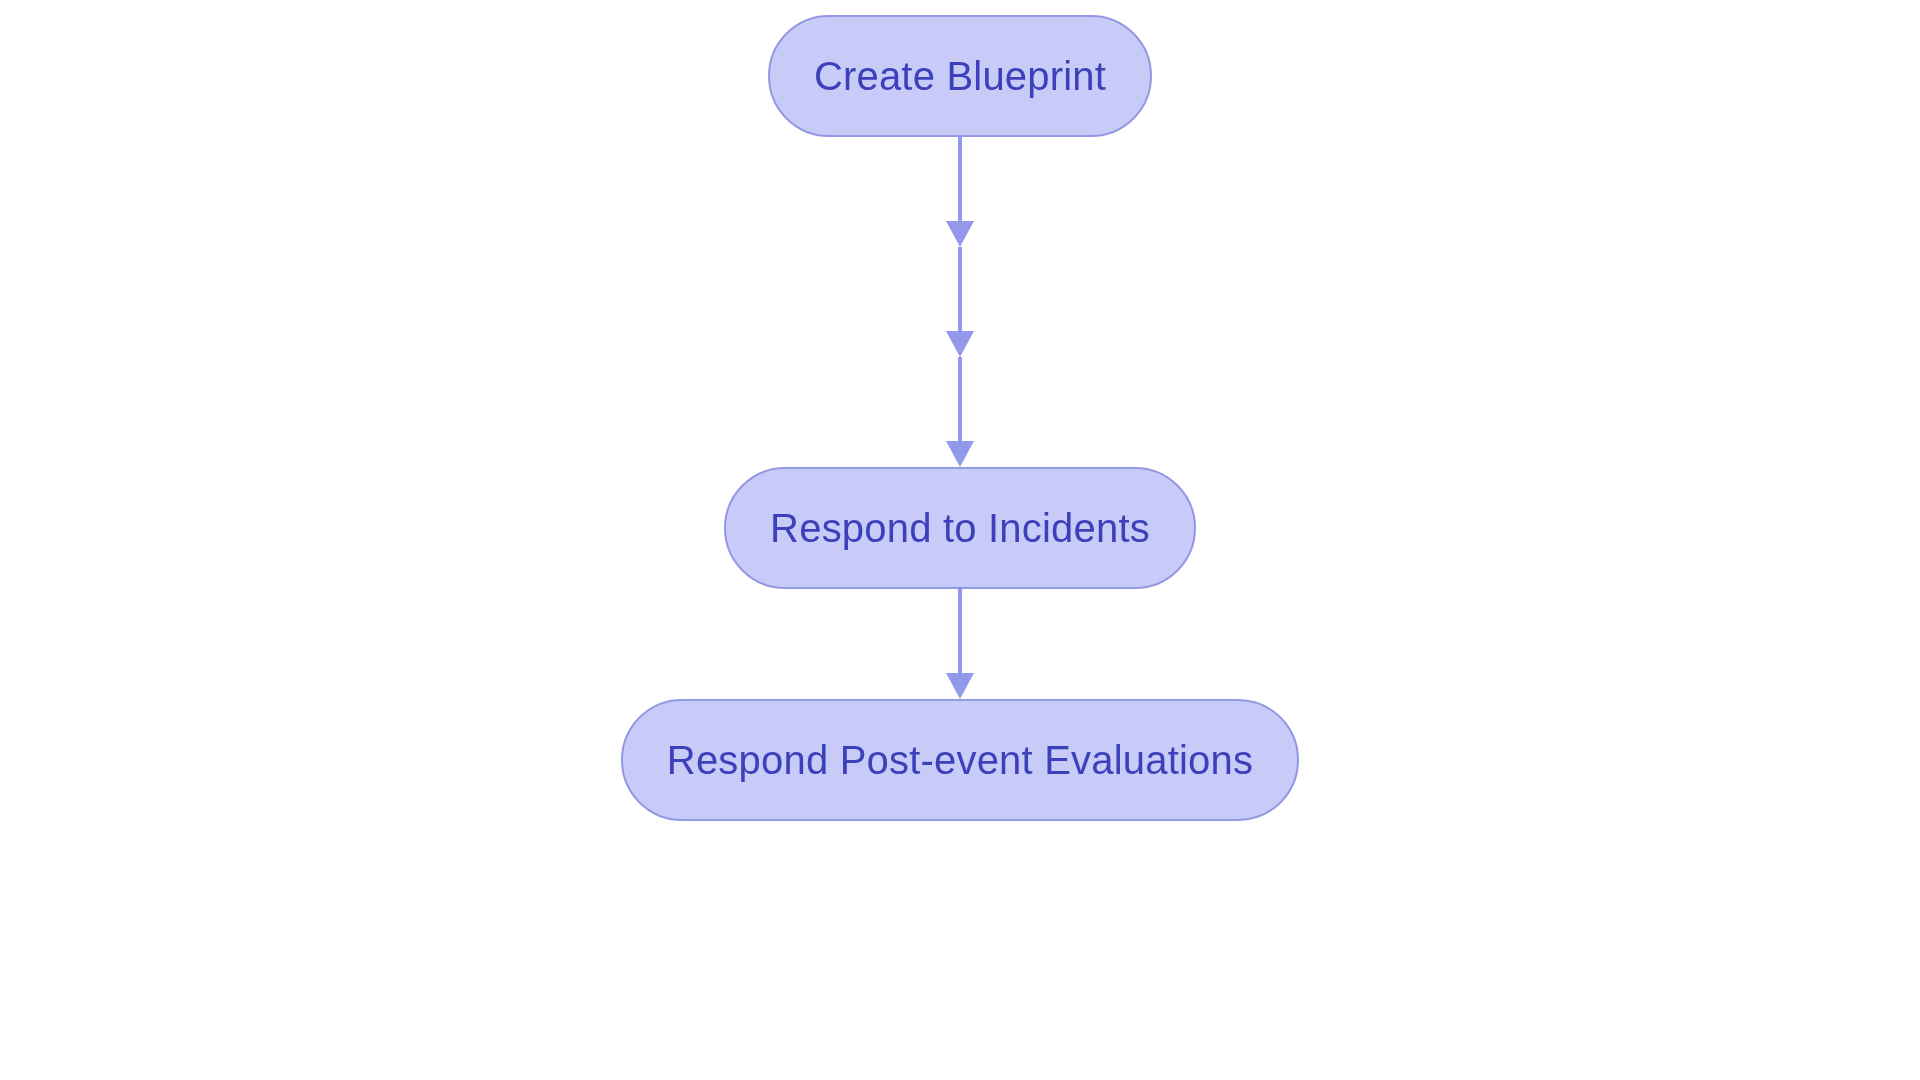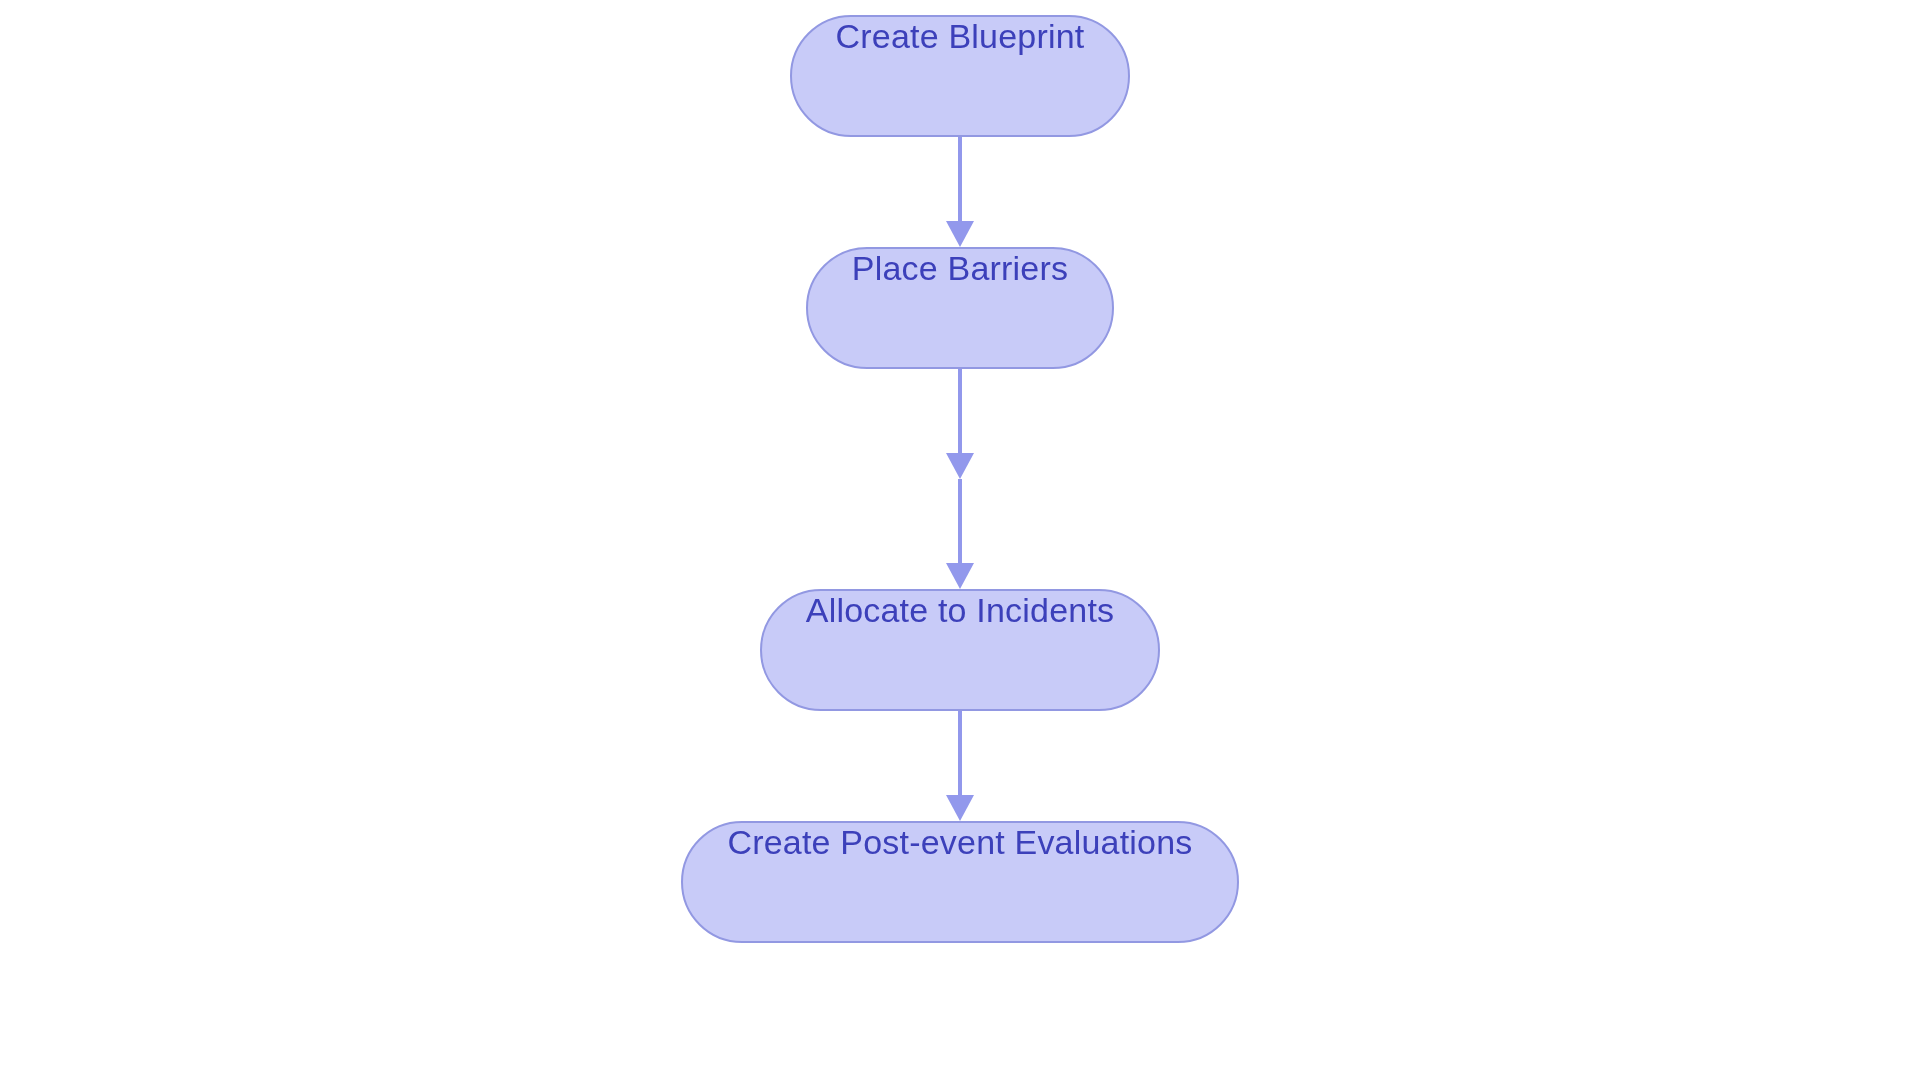--- a/index.html
+++ b/index.html
@@ -26,23 +26,24 @@
     align-items: center;
     padding-top: 15px;
   }
   .flow-node {
     height: 122px;
     border-radius: 61px;
     background: var(--node-fill);
     border: 2px solid var(--node-border);
     color: var(--node-text);
     display: flex;
+    align-items: center;
     justify-content: center;
     padding: 0 44px;
-    font-size: 34px;
+    font-size: 40px;
     letter-spacing: 0.2px;
     white-space: nowrap;
     flex: 0 0 auto;
   }
   .flow-arrow {
     width: 40px;
     height: 110px;
     flex: 0 0 auto;
     display: block;
   }
@@ -54,41 +55,38 @@
 
   <div class="flow-node">
     <span>Create Blueprint</span>
   </div>
 
   <svg class="flow-arrow" viewBox="0 0 40 110" aria-hidden="true">
     <line x1="20" y1="0" x2="20" y2="86" stroke-width="4" stroke="#9298ec"></line>
     <polygon points="6,84 34,84 20,110" fill="#9298ec"></polygon>
   </svg>
 
-  <div class="flow-node">
-    <span>Place Barriers</span>
-  </div>
 
   <svg class="flow-arrow" viewBox="0 0 40 110" aria-hidden="true">
     <line x1="20" y1="0" x2="20" y2="86" stroke-width="4" stroke="#9298ec"></line>
     <polygon points="6,84 34,84 20,110" fill="#9298ec"></polygon>
   </svg>
 
 
   <svg class="flow-arrow" viewBox="0 0 40 110" aria-hidden="true">
     <line x1="20" y1="0" x2="20" y2="86" stroke-width="4" stroke="#9298ec"></line>
     <polygon points="6,84 34,84 20,110" fill="#9298ec"></polygon>
   </svg>
 
   <div class="flow-node">
-    <span>Allocate to Incidents</span>
+    <span>Respond to Incidents</span>
   </div>
 
   <svg class="flow-arrow" viewBox="0 0 40 110" aria-hidden="true">
     <line x1="20" y1="0" x2="20" y2="86" stroke-width="4" stroke="#9298ec"></line>
     <polygon points="6,84 34,84 20,110" fill="#9298ec"></polygon>
   </svg>
 
   <div class="flow-node">
-    <span>Create Post-event Evaluations</span>
+    <span>Respond Post-event Evaluations</span>
   </div>
 
 </div>
 
 </body></html>

